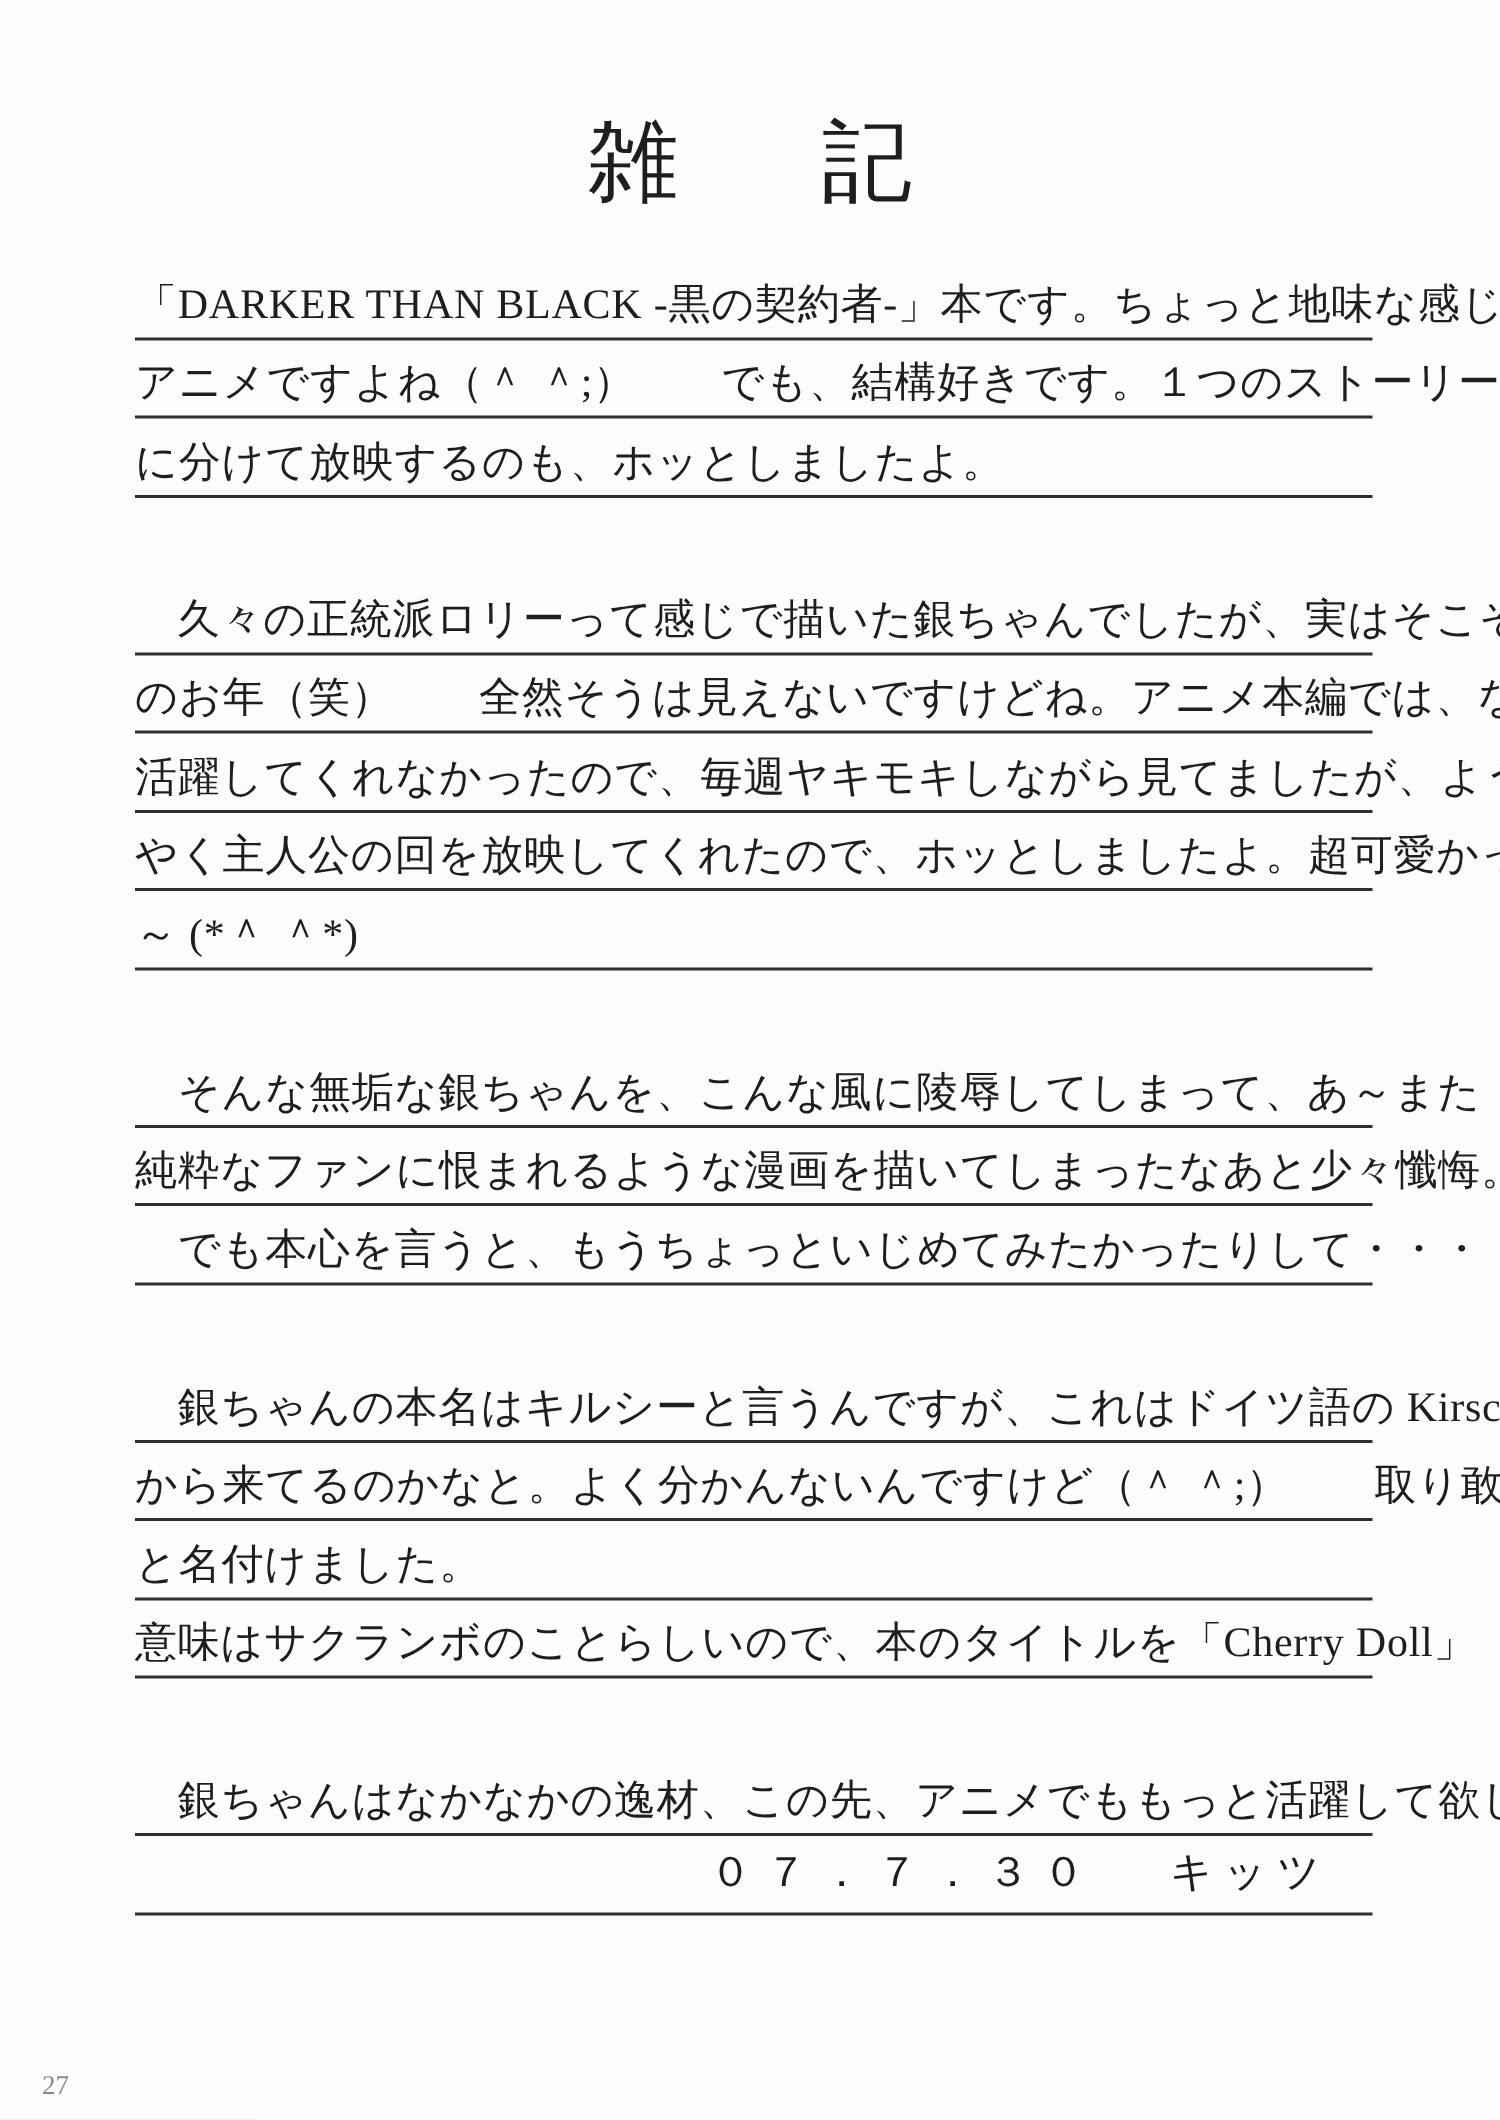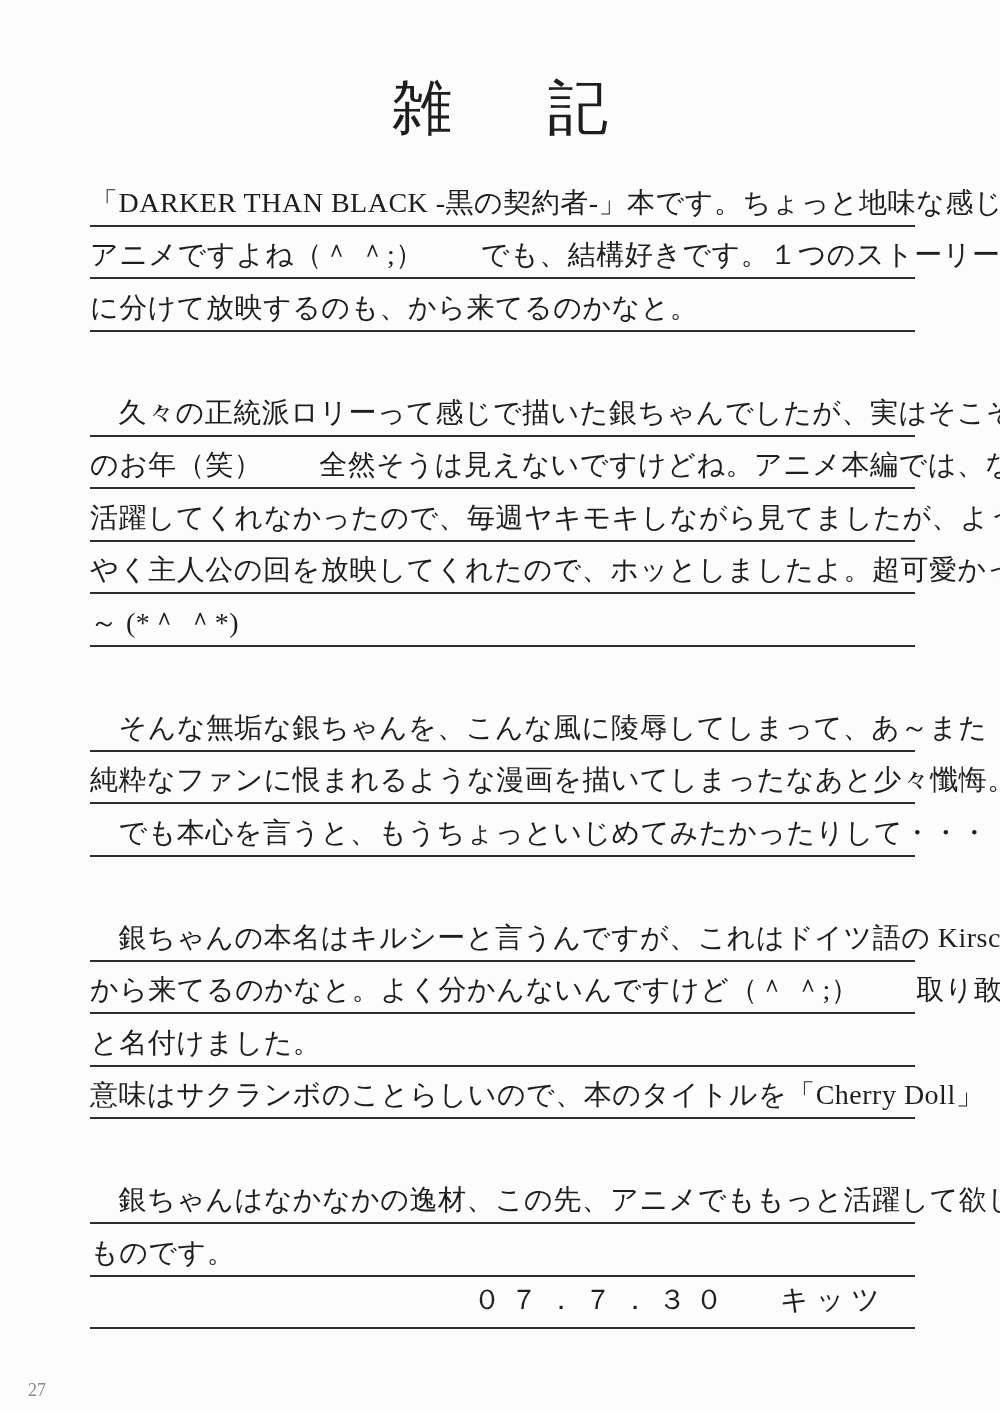--- a/index.html
+++ b/index.html
@@ -74,21 +74,21 @@
 
 <div class="page">
 
   <div class="doc-title">雑　記</div>
 
   <div class="content">
 
     <div class="paragraph">
       <div class="line">「DARKER THAN BLACK -黒の契約者-」本です。ちょっと地味な感じの</div>
       <div class="line">アニメですよね（＾ ＾;）　　でも、結構好きです。１つのストーリーを前後編</div>
-      <div class="line">に分けて放映するのも、から来てるのかなと。</div>
+      <div class="line">に分けて放映するのも、ホッとしましたよ。</div>
     </div>
 
     <div class="paragraph">
       <div class="line">　久々の正統派ロリーって感じで描いた銀ちゃんでしたが、実はそこそこ</div>
       <div class="line">のお年（笑）　　全然そうは見えないですけどね。アニメ本編では、なかなか</div>
       <div class="line">活躍してくれなかったので、毎週ヤキモキしながら見てましたが、よう</div>
       <div class="line">やく主人公の回を放映してくれたので、ホッとしましたよ。超可愛かった</div>
       <div class="line">～ (*＾ ＾*)</div>
     </div>
 
@@ -100,21 +100,20 @@
 
     <div class="paragraph">
       <div class="line">　銀ちゃんの本名はキルシーと言うんですが、これはドイツ語の Kirsche</div>
       <div class="line">から来てるのかなと。よく分かんないんですけど（＾ ＾;）　　取り敢えず</div>
       <div class="line">と名付けました。</div>
       <div class="line">意味はサクランボのことらしいので、本のタイトルを「Cherry Doll」</div>
     </div>
 
     <div class="paragraph">
       <div class="line">　銀ちゃんはなかなかの逸材、この先、アニメでももっと活躍して欲しい</div>
-      <div class="line">ものです。</div>
       <div class="line date-line">
         <span class="date-text">０７．７．３０</span>
         <span class="signature-text">キッツ</span>
       </div>
     </div>
 
   </div>
 
   <div class="page-number">27</div>
 

